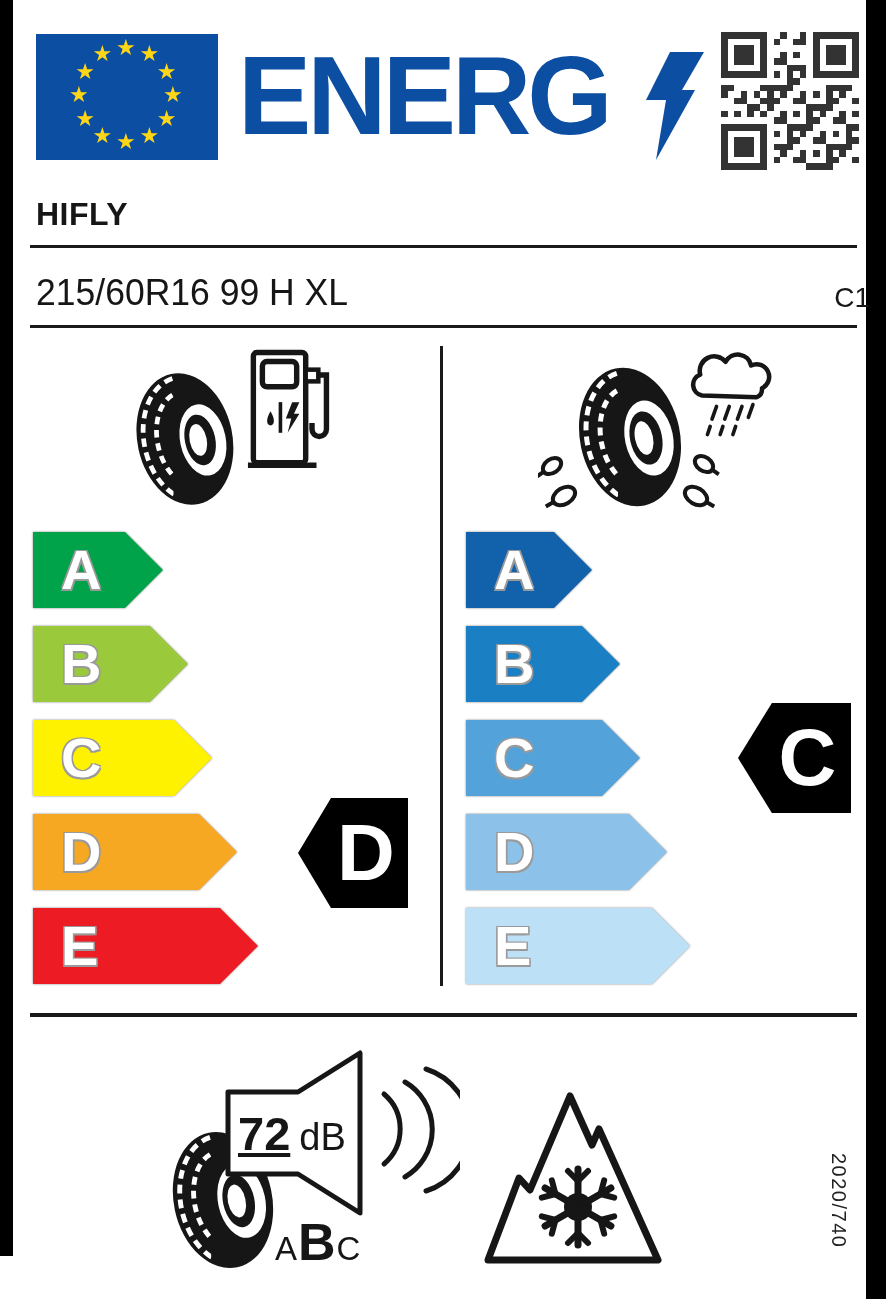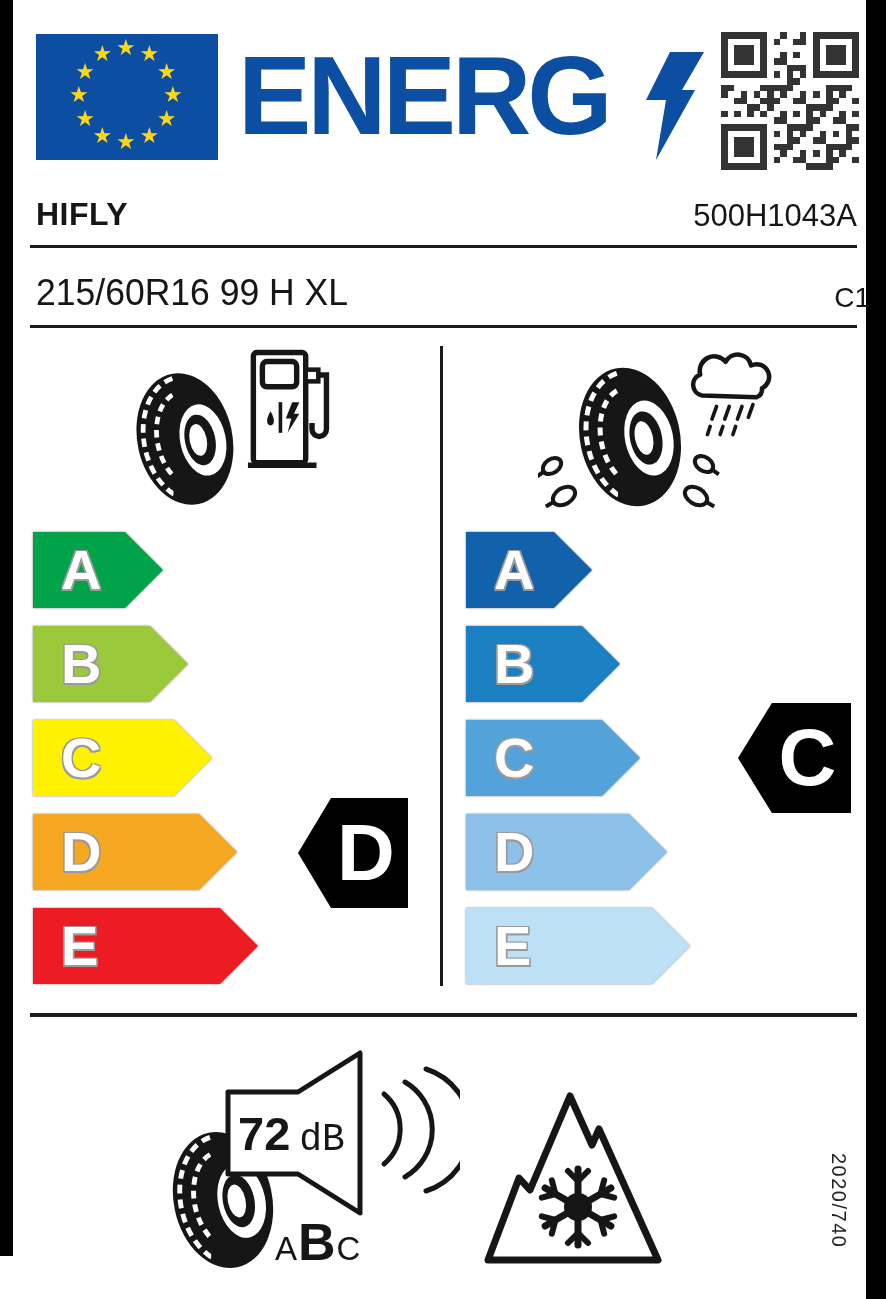--- a/index.html
+++ b/index.html
@@ -33,22 +33,22 @@
     clip-path:polygon(0 0, calc(100% - 38px) 0, 100% 50%, calc(100% - 38px) 100%, 0 100%);}
   .arrow-letter{font-size:56px;font-weight:bold;color:#fff;line-height:1;
     text-shadow:-1.5px -1.5px 0 #9a9a9a,1.5px -1.5px 0 #9a9a9a,-1.5px 1.5px 0 #9a9a9a,1.5px 1.5px 0 #9a9a9a;}
   .indicator{position:absolute;display:flex;align-items:center;justify-content:center;
     padding-left:26px;box-sizing:border-box;color:#fff;font-size:80px;font-weight:bold;
     clip-path:polygon(0 50%, 30% 0, 100% 0, 100% 100%, 30% 100%);}
   #fuel-indicator{left:298px;top:798px;width:110px;height:110px;}
   #wet-indicator{left:738px;top:703px;width:113px;height:110px;}
   
   #noise-db{left:238px;top:1106px;display:flex;align-items:baseline;}
-  #noise-value{font-size:47px;font-weight:bold;}
-  #noise-unit{font-size:38px;margin-left:9px;font-family:Liberation Mono, monospace;}
+  #noise-value{font-size:47px;font-weight:bold;text-decoration:underline;}
+  #noise-unit{font-size:38px;margin-left:9px;}
   #noise-abc{left:275px;top:1212px;display:flex;align-items:baseline;}
   #noise-a,#noise-c{font-size:33px;}
   #noise-b{font-size:52px;font-weight:bold;margin:0 1px;}
   #regulation-ref{left:827px;top:1153px;writing-mode:vertical-rl;font-size:20px;letter-spacing:1.5px;color:#222;}
 </style>
 </head>
 <body>
 
 <div id="label-root">
 
@@ -210,21 +210,20 @@
       <rect x="2" y="2" width="3" height="3" fill="#333"></rect>
       <rect x="14" y="0" width="7" height="7" fill="#333"></rect>
       <rect x="15" y="1" width="5" height="5" fill="#fff"></rect>
       <rect x="16" y="2" width="3" height="3" fill="#333"></rect>
       <rect x="0" y="14" width="7" height="7" fill="#333"></rect>
       <rect x="1" y="15" width="5" height="5" fill="#fff"></rect>
       <rect x="2" y="16" width="3" height="3" fill="#333"></rect>
     </svg>
 
   <div id="brand-name" class="abs">HIFLY</div>
-  <div id="label-code" class="abs">500H1043A</div>
   <div id="line-1" class="abs hline"></div>
 
   <div id="tire-size" class="abs">215/60R16 99 H XL</div>
   <div id="tire-class" class="abs">C1</div>
   <div id="line-2" class="abs hline"></div>
 
   <svg class="abs" style="left:126px;top:364px;" width="114" height="150" viewBox="0 0 120 150">
       <use href="#tire-shape"></use>
     </svg>
 

